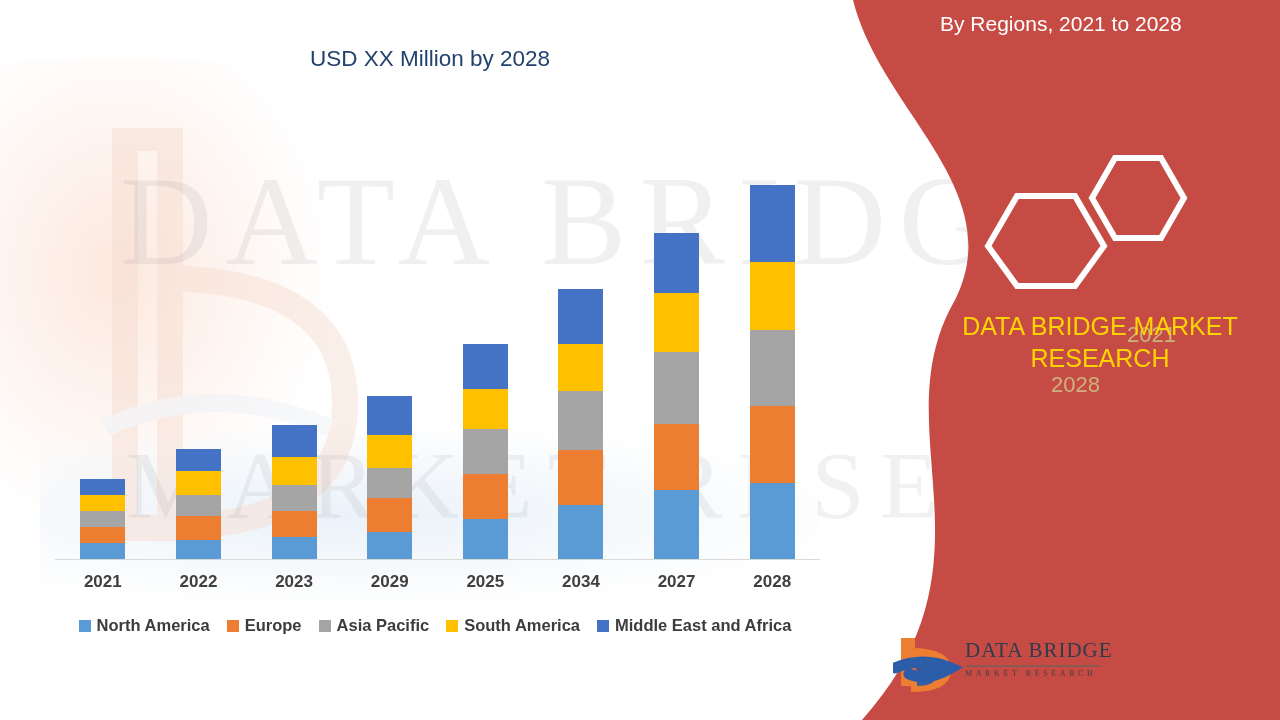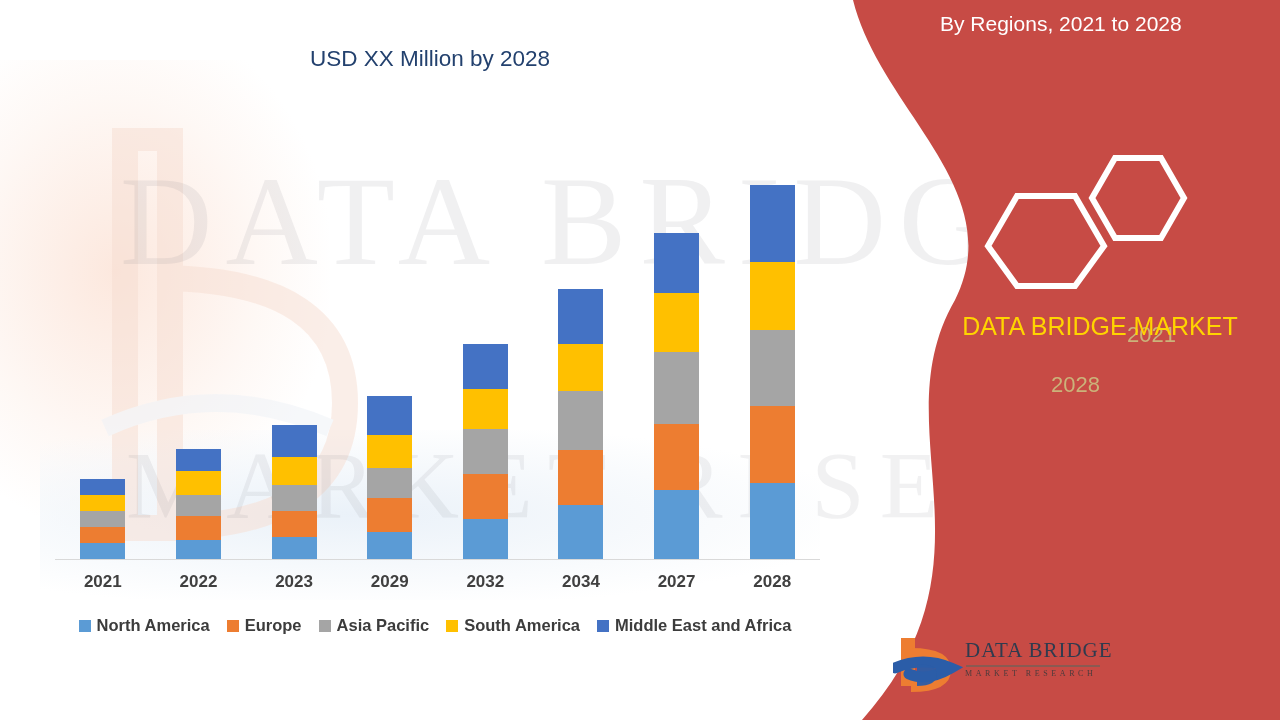--- a/index.html
+++ b/index.html
@@ -267,21 +267,21 @@
           </div>
         </div>
       <div class="axis-line"></div>
     </div>
 
     <div class="xlabels" id="xlabels">
         <div class="xlabel">2021</div>
         <div class="xlabel">2022</div>
         <div class="xlabel">2023</div>
         <div class="xlabel">2029</div>
-        <div class="xlabel">2032</div>
+        <div class="xlabel">2025</div>
         <div class="xlabel">2034</div>
         <div class="xlabel">2027</div>
         <div class="xlabel">2028</div>
       </div>
 
     <div class="legend" id="legend">
         <div class="legend-item">
           <span class="legend-swatch" style="background: rgb(91, 155, 213);"></span>
           <span class="legend-label">North America</span>
         </div>
@@ -323,20 +323,21 @@
         <polygon points="140,8 186,8 209,48 186,88 140,88 117,48" fill="none" stroke="#ffffff" stroke-width="6"></polygon>
 
         <polygon points="42,46 100,46 129,96 100,136 42,136 13,96" fill="none" stroke="#ffffff" stroke-width="6"></polygon>
       </svg>
       <div class="hex-year hex-2021" style="color: rgb(203, 179, 122);">2021</div>
       <div class="hex-year hex-2028" style="color: rgb(203, 179, 122);">2028</div>
     </div>
 
     <div class="rp-brand">
       <span style="color: rgb(255, 212, 0);">DATA BRIDGE MARKET</span>
+      <span style="color: rgb(255, 212, 0);">RESEARCH</span>
     </div>
   </div>
 
   <div class="logo">
     <svg width="72" height="60" viewBox="0 0 72 60">
       <path d="M8 4 L22 4 L22 52 L8 52 Z" fill="#ED7D31"></path>
       <path d="M18 20 Q52 20 52 36 Q52 52 18 52" fill="none" stroke="#ED7D31" stroke-width="12"></path>
       <path d="M2 34 Q30 22 58 34 Q34 48 16 40" fill="none" stroke="#2B5DA8" stroke-width="11" stroke-linecap="round"></path>
       <path d="M24 30 Q44 30 44 40 Q44 52 24 52 Z" fill="#2B5DA8" opacity="0.95"></path>
     </svg>

